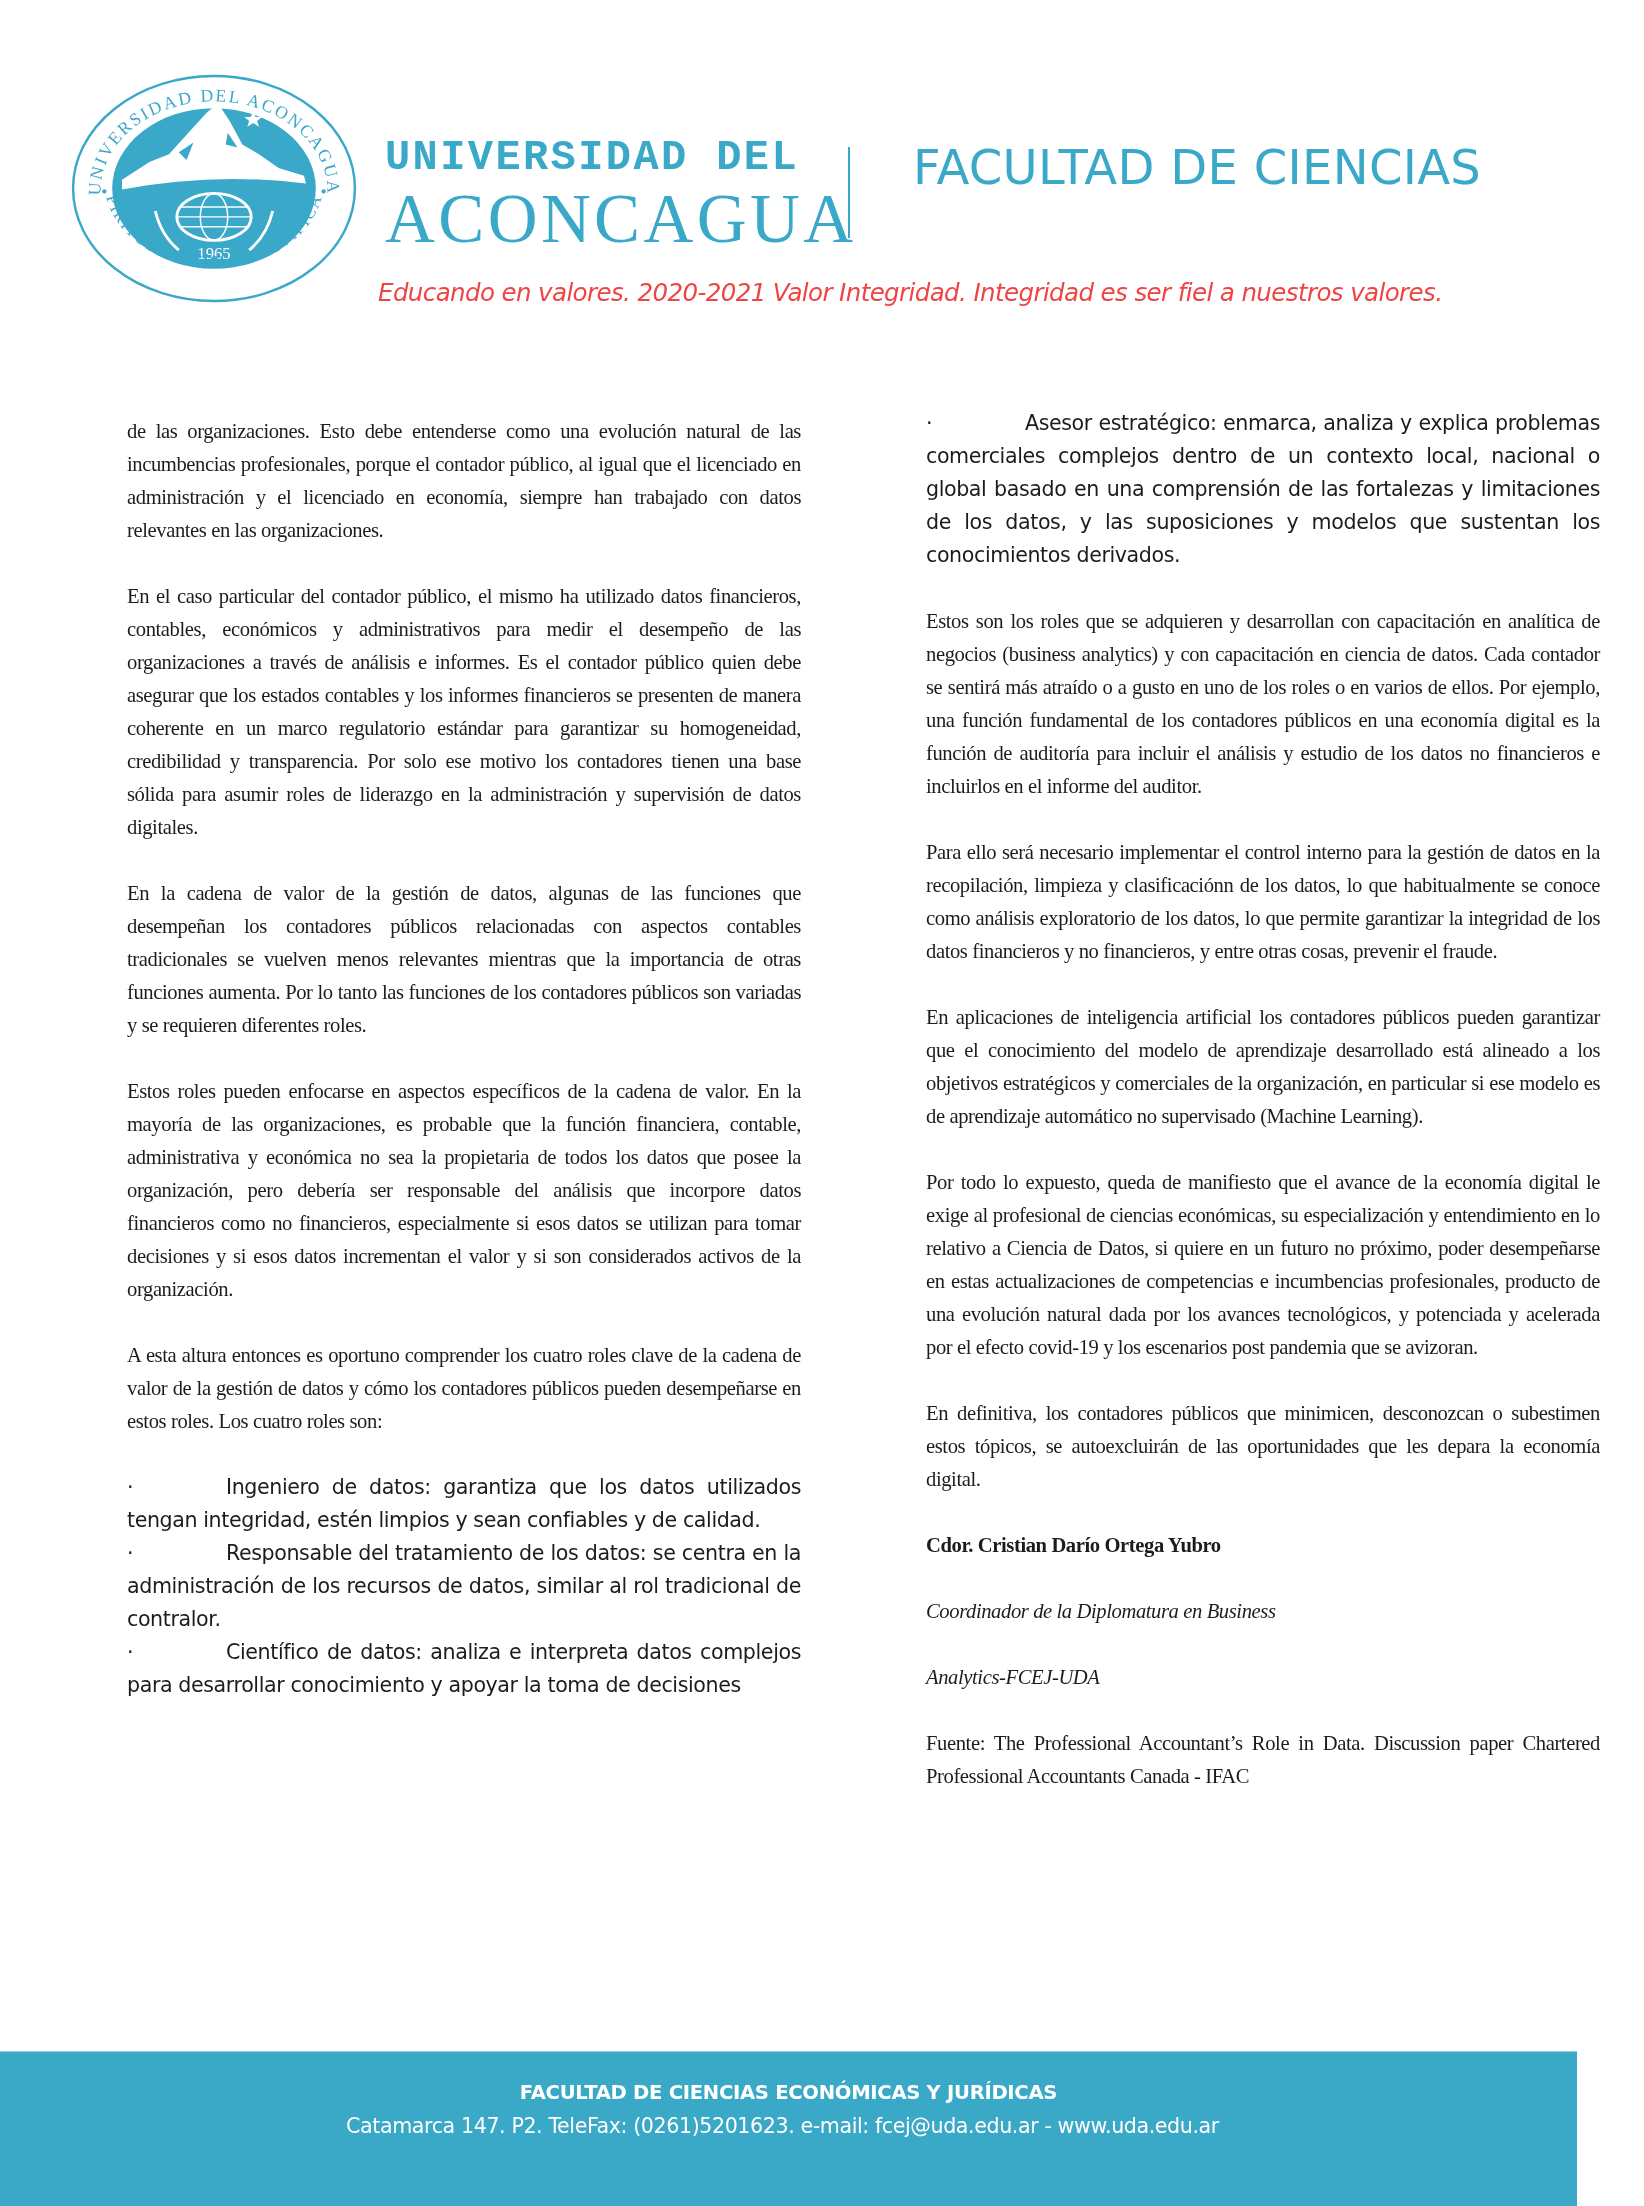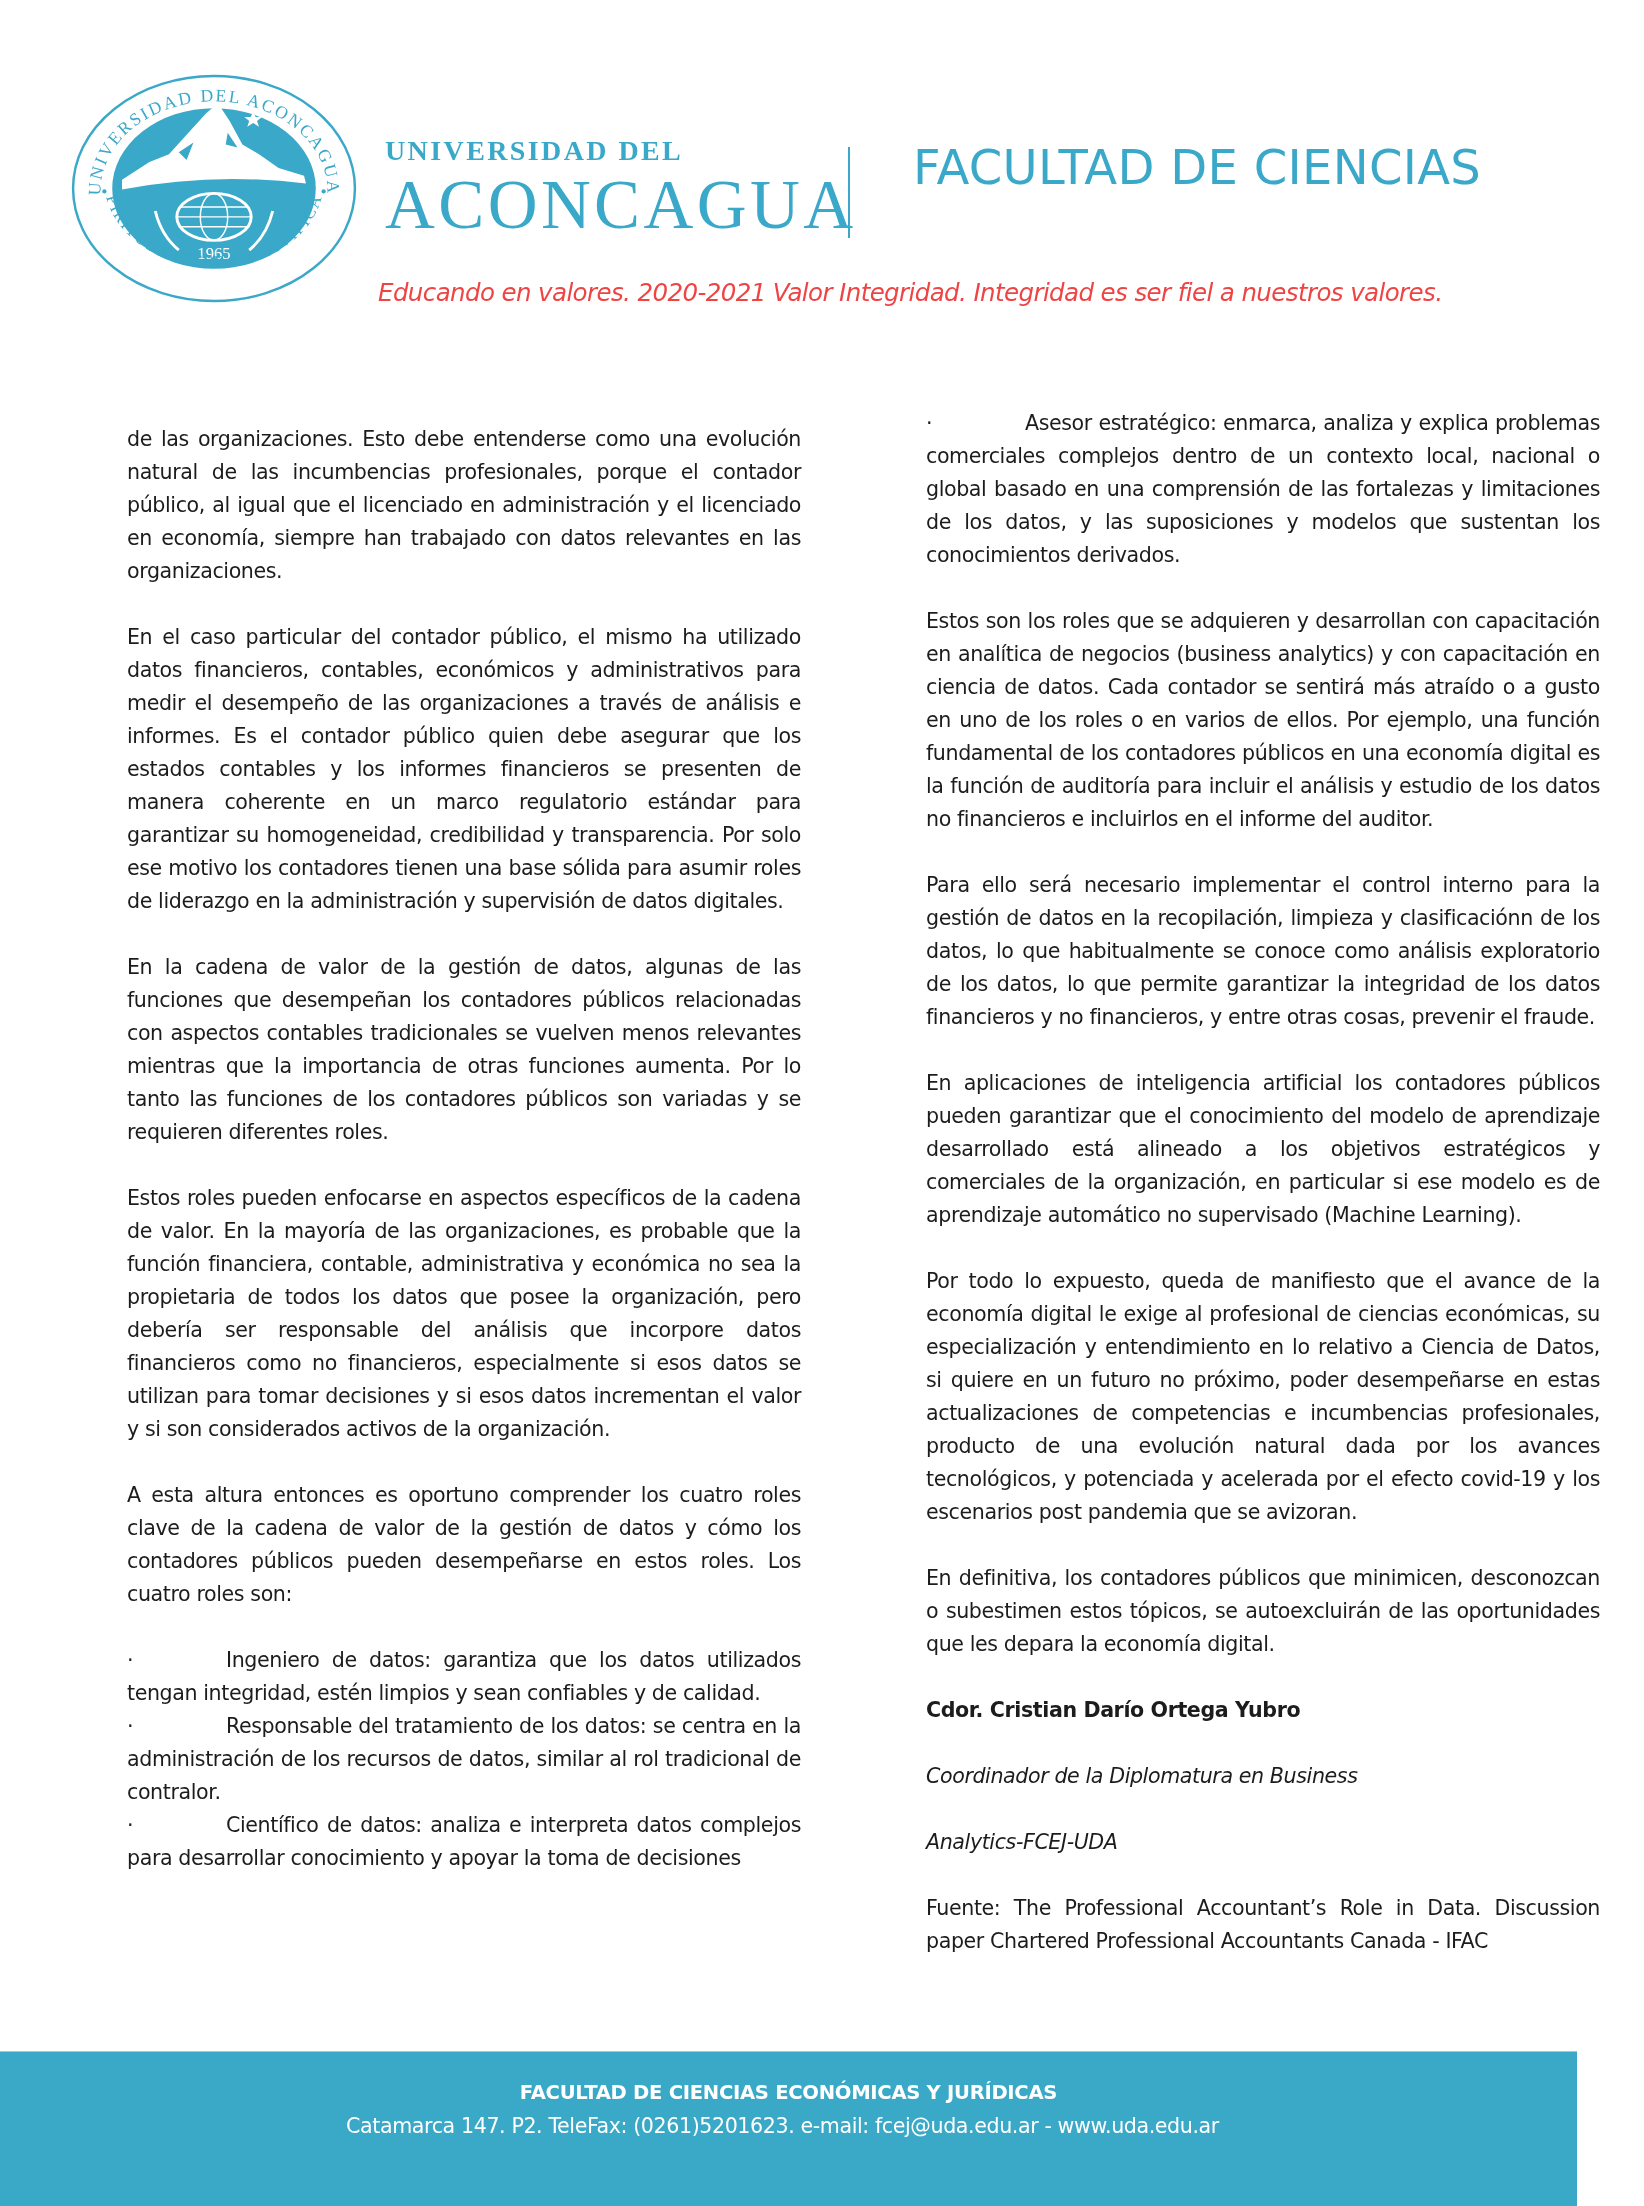--- a/index.html
+++ b/index.html
@@ -3,36 +3,36 @@
 <meta charset="utf-8">
 <style>
   html, body { margin: 0; padding: 0; background: #ffffff; }
   body { width: 1645px; height: 2206px; position: relative; overflow: hidden;
          font-family: "DejaVu Sans", sans-serif; color: #1c1c1c; }
 
   
   .logo { position: absolute; left: 71px; top: 74px; width: 286px; height: 229px; }
   .uni-name { position: absolute; left: 385px; top: 137px; color: #3aa8c8;
               font-family: "Liberation Serif", serif; line-height: 1; }
-  .uni-line1 { display: block; font-size: 28px; letter-spacing: 2.4px; font-weight: bold; }
+  .uni-line1 { display: block; font-size: 42px; letter-spacing: 2.4px; font-weight: bold; font-family: Liberation Mono, monospace; }
   .uni-line2 { display: block; font-size: 69px; letter-spacing: 3.4px; margin-top: 5.9px; }
   .divider { position: absolute; left: 848px; top: 147px; width: 2px; height: 91px; background: #3aa8c8; }
   .fac { position: absolute; left: 913px; top: 143px; color: #3aa8c8;
          font-family: "DejaVu Sans", sans-serif; line-height: 1; }
   .fac-line1 { display: block; font-size: 48px; font-weight: normal; letter-spacing: 0.3px; }
   .fac-line2 { display: block; font-size: 44px; font-weight: bold; margin-top: 17.6px; letter-spacing: 0.2px; }
   .tagline { position: absolute; left: 378px; top: 278px; font-size: 24.5px; font-style: italic;
              color: #ef4444; font-family: "DejaVu Sans", sans-serif; letter-spacing: -0.6px; white-space: nowrap; }
 
   
   .col { position: absolute; top: 407px; width: 674px; font-size: 20.6px; line-height: 33px;
          text-align: justify; color: #1c1c1c; font-family: "DejaVu Sans", sans-serif; letter-spacing: -0.4px; }
   .col-left { left: 127px; }
   .col-right { left: 926px; }
-  .col p { margin: 16px 0 33px 0; }
+  .col p { margin: 8px 0 33px 0; font-family: Liberation Serif, serif; }
   .bullet { margin: 0; }
   .bullet .dot { display: inline-block; width: 99px; }
   .sig-name { font-weight: bold; margin: 0; text-align: left; }
   .sig-role { font-style: italic; margin: 0; text-align: left; }
   .sig-block { margin-bottom: 33px; }
 
   
   .footer { position: absolute; left: 0; top: 2051px; width: 1577px; height: 155px; background: #3aa8c7;
             border-top: 1px solid #8fd0e2; color: #ffffff; text-align: center;
             font-family: "DejaVu Sans", sans-serif; }

